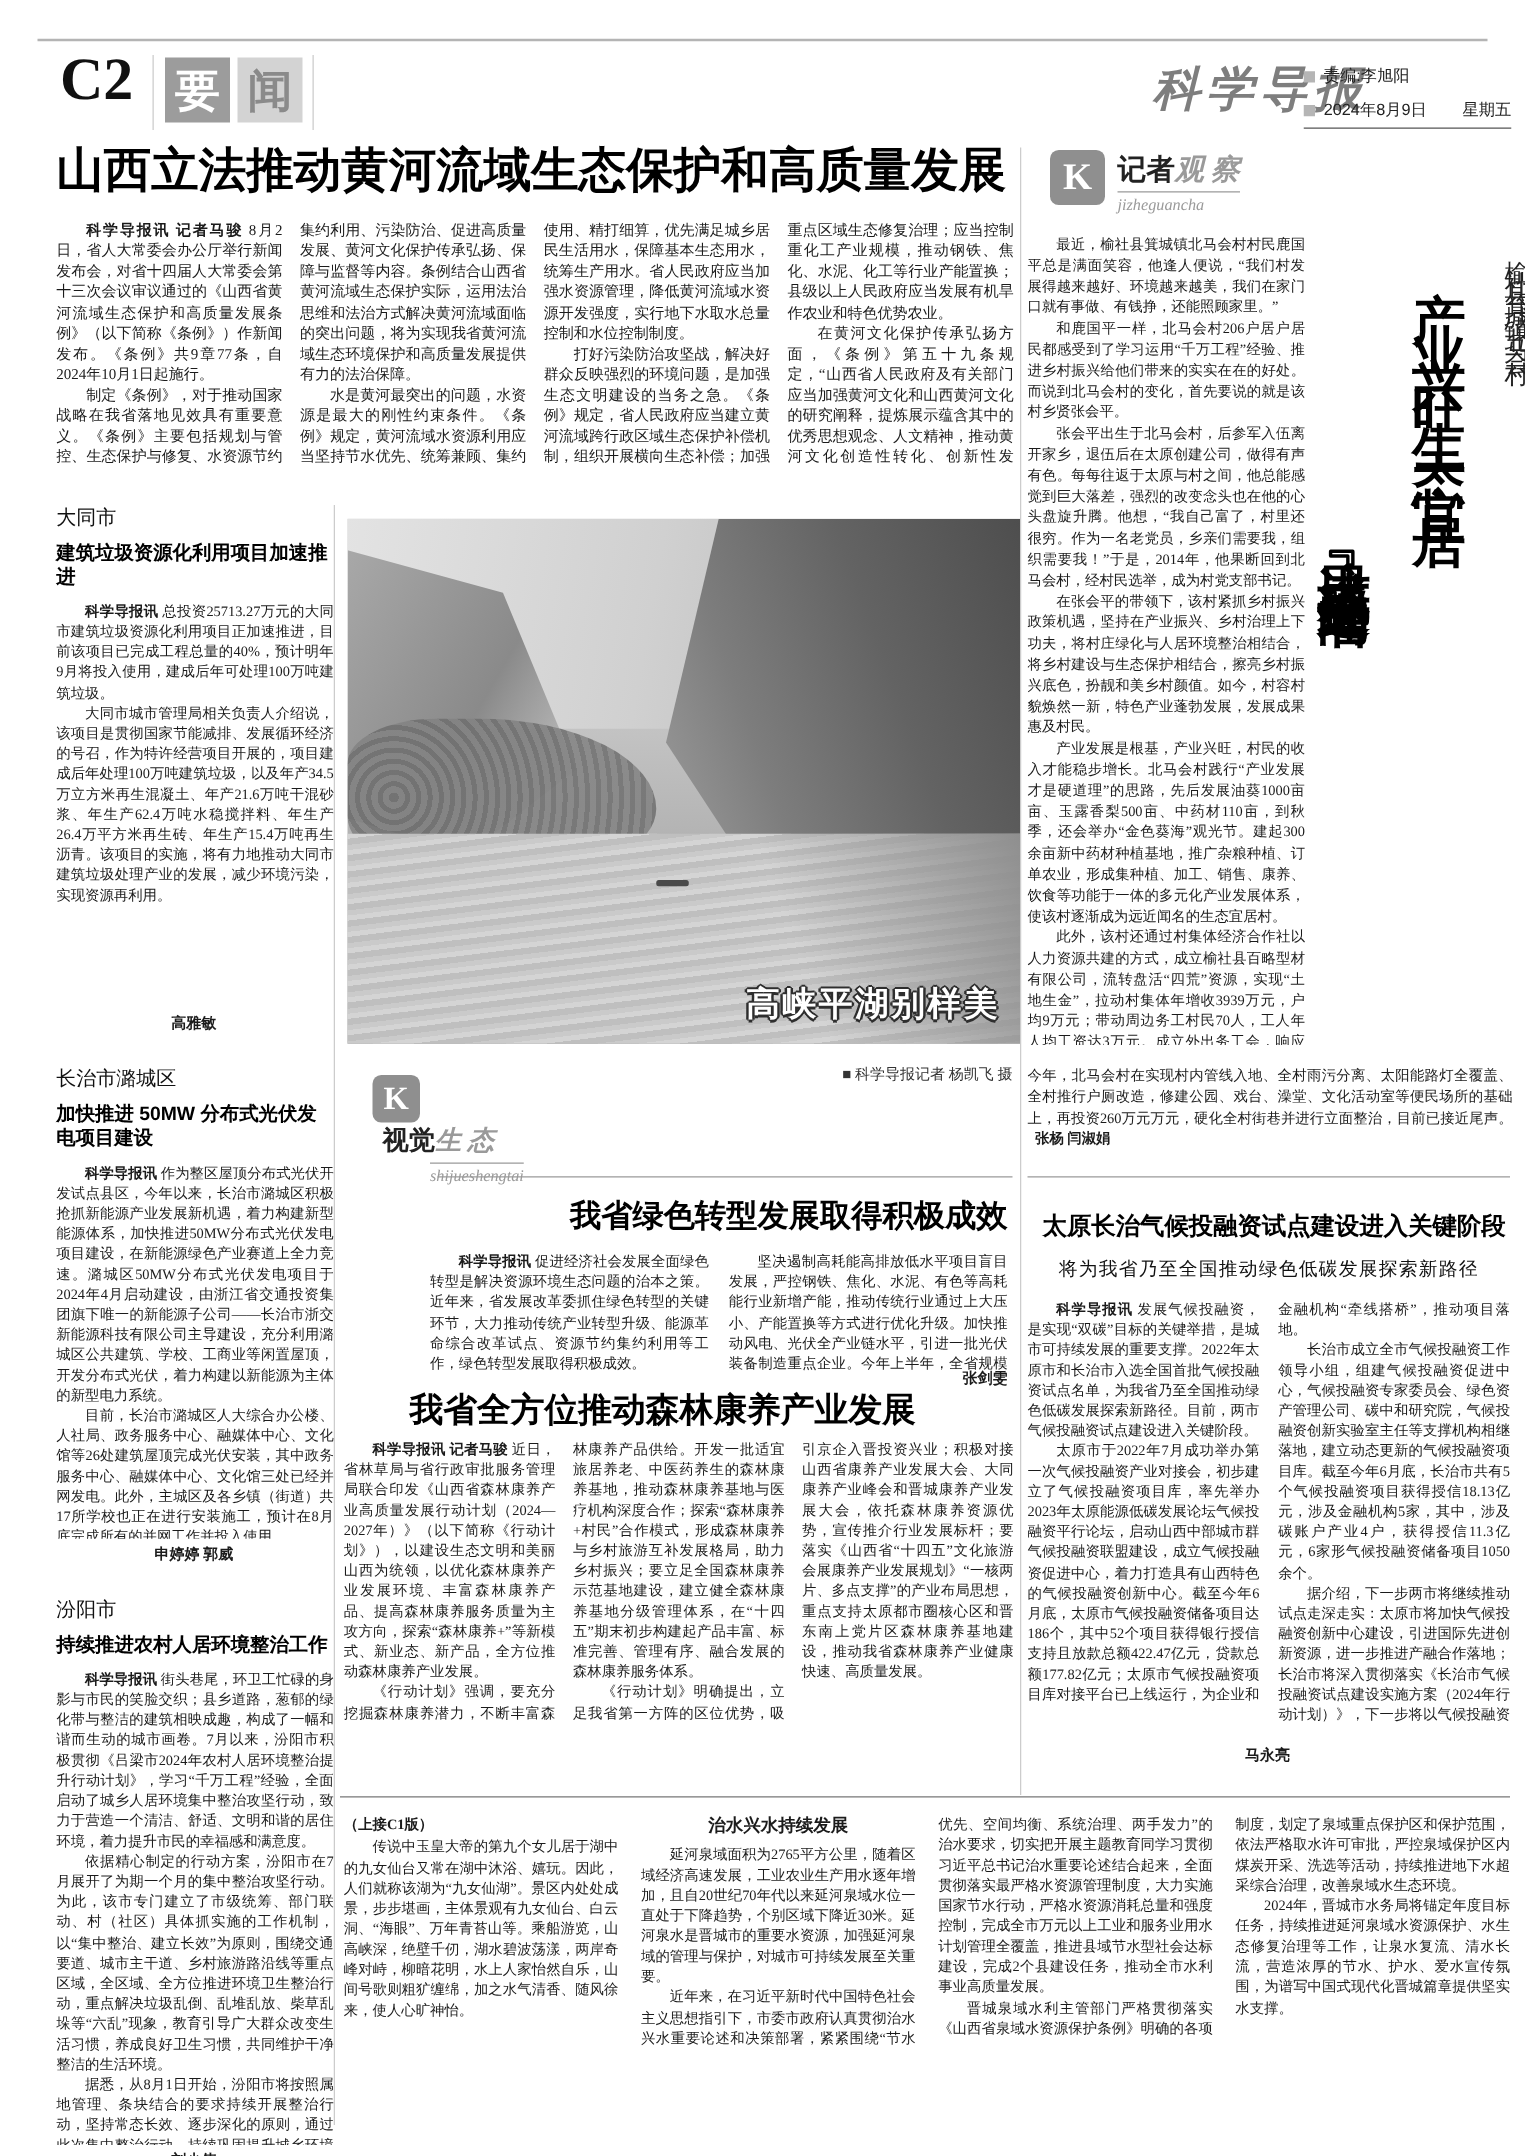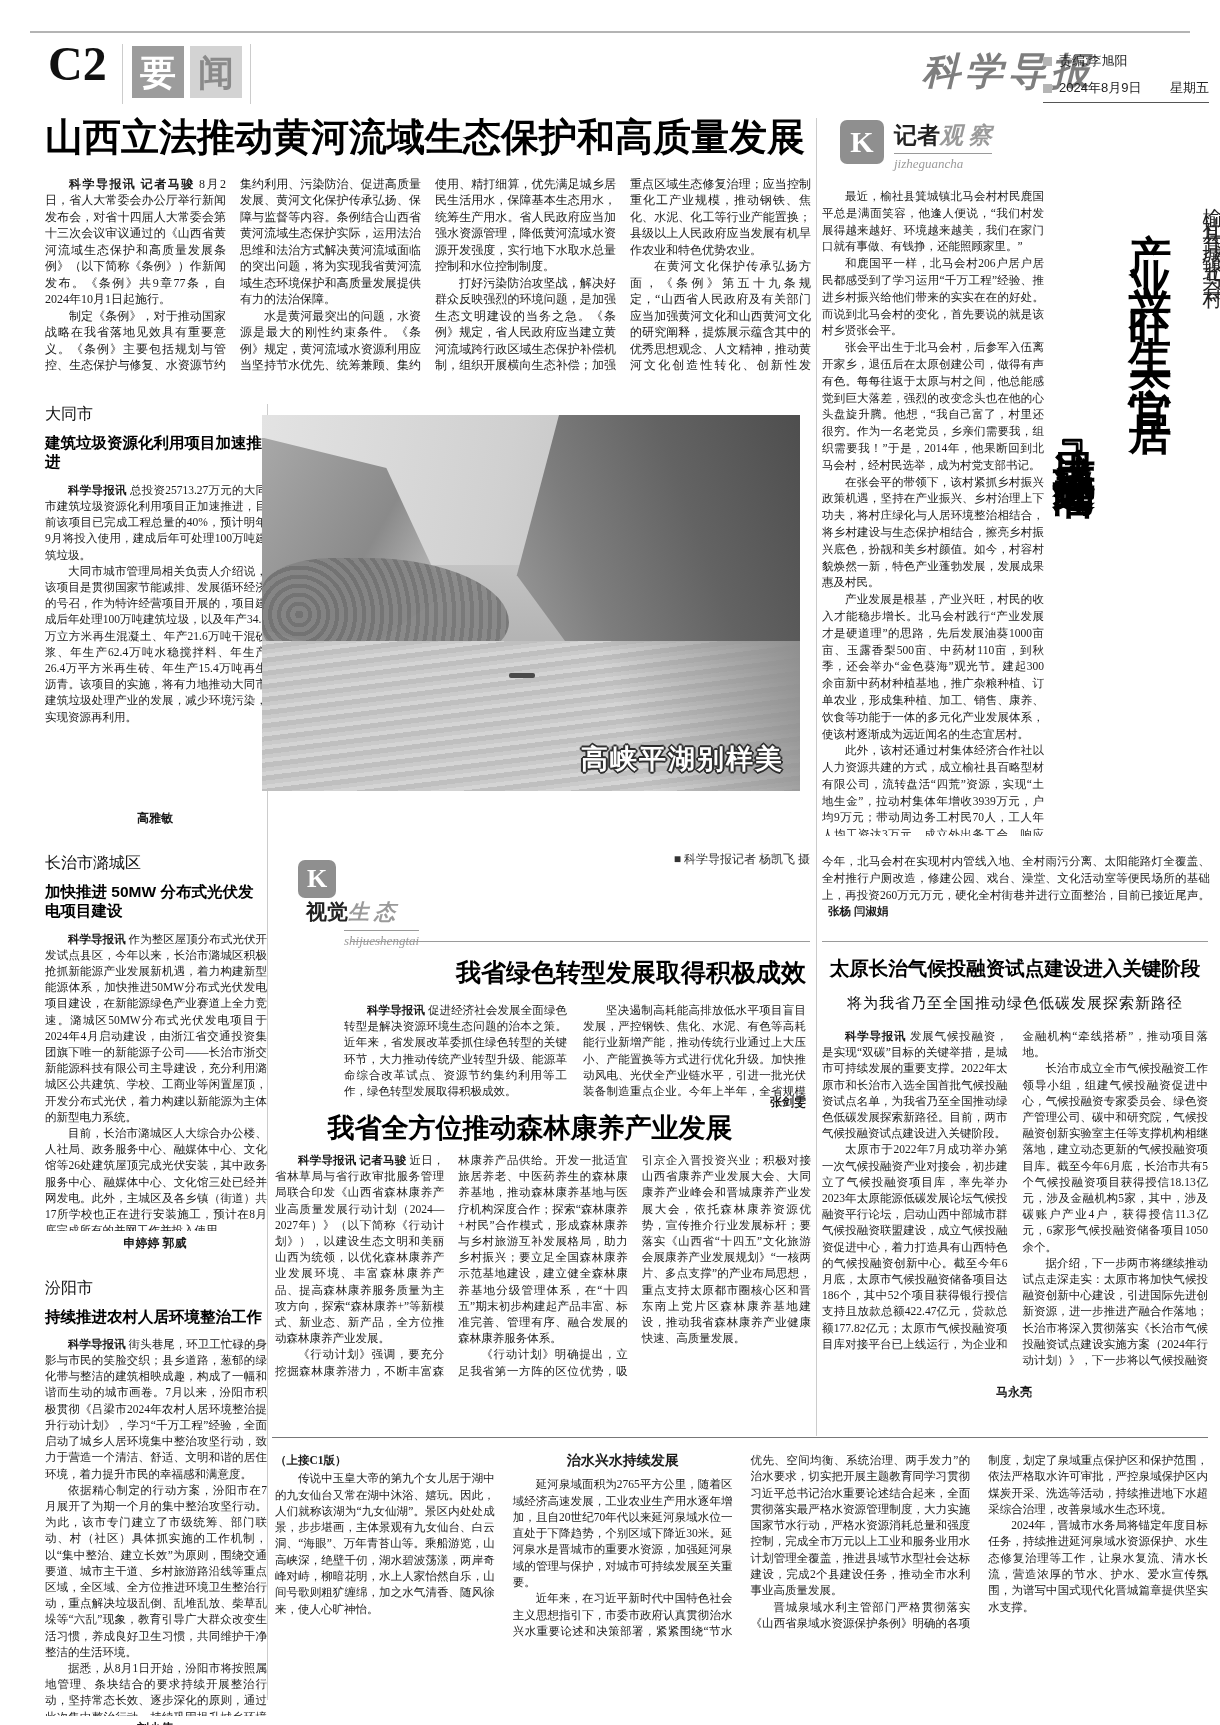--- a/index.html
+++ b/index.html
@@ -32,21 +32,21 @@
   .lead-b{font-weight:bold;margin-top:24px;}
   
   .leftcol{position:absolute;left:45px;top:404px;width:222px;}
   .kicker{font-size:16px;color:#111;margin-bottom:8px;font-family:"Liberation Sans",sans-serif;}
   .lc-h{font-family:"Liberation Sans",sans-serif;font-weight:900;font-size:15.5px;line-height:1.25;margin:0 0 10px 0;color:#000;}
   .body11{font-size:11.5px;line-height:16.2px;text-align:justify;overflow:hidden;}
   .dt-body{height:324px;} .lz-body{height:300px;} .fy-body{height:380px;}
   .byline{font-weight:bold;text-align:center;font-size:12px;margin-top:4px;padding-right:2px;}
   .sect{margin-bottom:26px;}
   
-  .photo{position:absolute;left:262px;top:415px;width:538px;height:376px;overflow:hidden;
+  .photo{position:absolute;left:278px;top:415px;width:538px;height:420px;overflow:hidden;
          background:linear-gradient(180deg,#d6d6d6 0%,#c3c3c3 40%,#b2b2b2 62%,#a5a5a5 100%);}
   .ph-sky{position:absolute;left:0;top:0;right:0;height:40%;background:linear-gradient(100deg,#e3e3e3 0%,#d0d0d0 45%,#bbbbbb 80%);}
   .ph-cliff-r{position:absolute;right:0;top:0;width:56%;height:82%;
       background:linear-gradient(250deg,#4e4e4e 0%,#636363 35%,#7d7d7d 65%,#999999 88%,rgba(160,160,160,0) 100%);
       clip-path:polygon(20% 0,100% 0,100% 100%,42% 100%,6% 52%);}
   .ph-cliff-l{position:absolute;left:0;top:6%;width:34%;height:58%;
       background:linear-gradient(120deg,#a8a8a8 0%,#8a8a8a 55%,rgba(150,150,150,0) 100%);
       clip-path:polygon(0 0,68% 14%,100% 72%,52% 100%,0 88%);}
   .ph-trees{position:absolute;left:0;top:38%;width:46%;height:30%;opacity:.85;border-radius:30% 60% 45% 40%;
       background:repeating-radial-gradient(circle at 15% 50%,#6e6e6e 0 4px,#828282 4px 9px);}
@@ -95,21 +95,21 @@
   .obs-vert{flex:1;height:655px;writing-mode:vertical-rl;padding-left:2px;}
   .obs-kicker{font-size:20px;letter-spacing:9px;color:#222;margin-left:20px;padding-top:4px;}
   .obs-line{font-family:"Liberation Sans",sans-serif;font-weight:900;font-size:43px;color:#000;}
   .obs-line1{letter-spacing:26px;margin-left:18px;padding-top:10px;}
   .obs-line2{letter-spacing:4px;padding-top:226px;}
   .obs-close{margin-top:10px;font-size:11.5px;line-height:16.8px;text-align:justify;}
   .obs-close .cls{text-indent:2em;display:inline;}
   .obs-byline{font-weight:bold;margin-left:6px;}
   
   .climate{position:absolute;left:822px;top:955px;width:386px;}
-  .climate h3{margin:0;font-family:"Liberation Sans",sans-serif;font-weight:900;font-size:19.5px;text-align:center;white-space:nowrap;color:#000;}
+  .climate h3{margin:12px;font-family:"Liberation Sans",sans-serif;font-weight:900;font-size:19.5px;text-align:center;white-space:nowrap;color:#000;}
   .cl-sub{text-align:center;font-size:15px;margin-top:12px;letter-spacing:1px;color:#111;}
   .cl-body{margin-top:15px;height:352px;overflow:hidden;column-count:2;column-gap:15px;font-size:11.5px;line-height:16.2px;text-align:justify;}
   
   .jump-rule{left:272px;top:1437px;width:936px;background:#777;}
   .jump{position:absolute;left:275px;top:1452px;width:933px;height:256px;overflow:hidden;
         column-count:4;column-gap:18px;font-size:11.5px;line-height:16.3px;text-align:justify;}
   .jump-label{font-weight:bold;margin:0 0 2px 0;}
   .jump-subhead{font-weight:bold;font-family:"Liberation Sans",sans-serif;font-size:14px;text-align:center;margin:8px 0;}
   .vr-left{left:267px;top:404px;height:1296px;}
   .vr-mid{left:816px;top:118px;height:1318px;}

